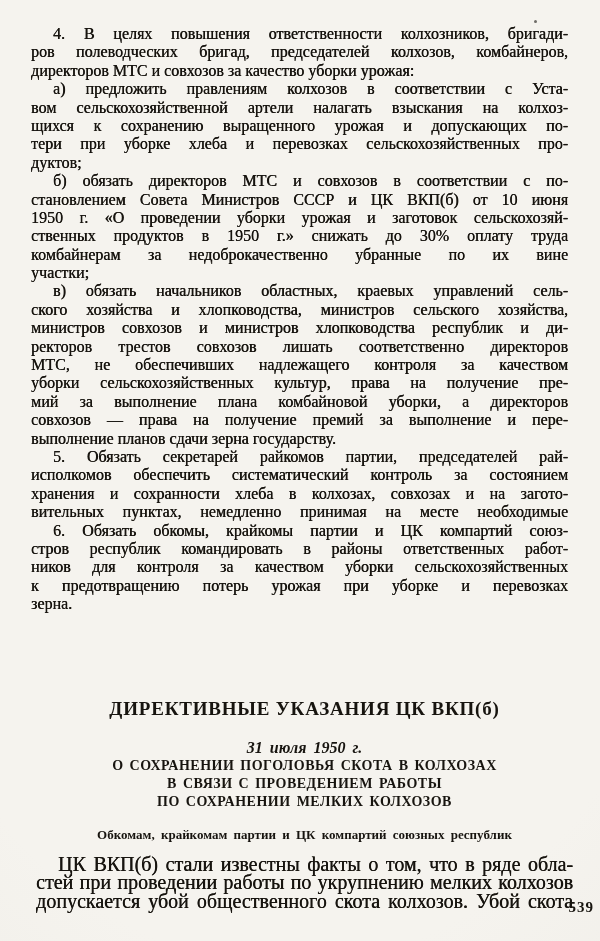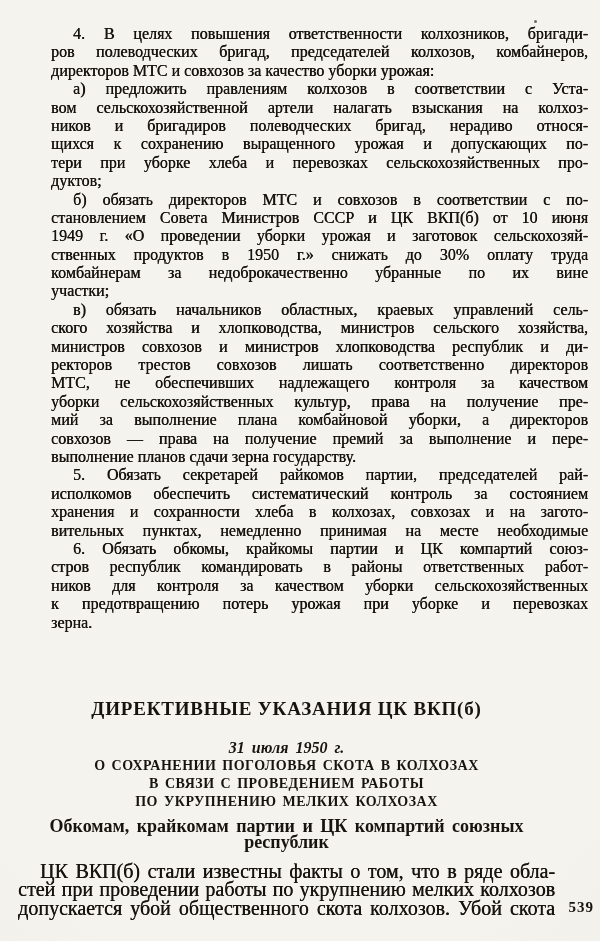--- a/index.html
+++ b/index.html
@@ -15,33 +15,32 @@
     background: radial-gradient(ellipse 130% 110% at 48% 42%, #f5f3ee 55%, #efede7 85%, #e9e6e0 100%);
     color: #17140f;
   }
   
   .text-body {
     position: absolute;
     left: 31px; width: 537px; top: 25px;
     font-size: 16px;
     line-height: 18.4px;
     text-shadow: 0.35px 0 0 currentColor; 
-    margin-left: 20px;
   }
   .jline {
     text-align: justify;
     text-align-last: justify;
     height: 18.4px;
   }
   .jline.first { text-indent: 22px; }
   .jline.plast { text-align-last: left; }
   
   .directive {
     position: absolute;
-    left: 18px; width: 537px; top: 699px;
+    left: 36px; width: 537px; top: 699px;
     text-align: center;
   }
   .d-title {
     font-size: 19px; line-height: 20px;
     font-weight: bold;
     letter-spacing: 0.8px;
     white-space: nowrap;
   }
   .d-date {
     margin-top: 20px;
@@ -49,22 +48,22 @@
     font-weight: bold; font-style: italic;
     word-spacing: 3px;
   }
   .d-sub {
     font-size: 14px; line-height: 18px;
     font-weight: bold;
     letter-spacing: 0.5px;
     word-spacing: 2px;
   }
   .d-addr {
-    margin-top: 7px;
-    font-size: 18px; line-height: 16px;
+    margin-top: 16px;
+    font-size: 13px; line-height: 16px;
     font-weight: bold;
     word-spacing: 3px;
   }
   .closing {
     margin-top: 12px;
     font-size: 20px;
     line-height: 18.4px;
     text-align: left;
     text-shadow: 0.35px 0 0 currentColor;
   }
@@ -94,29 +93,28 @@
 
   <div class="text-body">
       <div class="para">
         <div class="jline first">4. В целях повышения ответственности колхозников, бригади-</div>
         <div class="jline">ров полеводческих бригад, председателей колхозов, комбайнеров,</div>
         <div class="jline plast">директоров МТС и совхозов за качество уборки урожая:</div>
       </div>
       <div class="para">
         <div class="jline first">а) предложить правлениям колхозов в соответствии с Уста-</div>
         <div class="jline">вом сельскохозяйственной артели налагать взыскания на колхоз-</div>
-        <div class="jline">ников и бригадиров полеводческих бригад, нерадиво относя-</div>
         <div class="jline">щихся к сохранению выращенного урожая и допускающих по-</div>
         <div class="jline">тери при уборке хлеба и перевозках сельскохозяйственных про-</div>
         <div class="jline plast">дуктов;</div>
       </div>
       <div class="para">
         <div class="jline first">б) обязать директоров МТС и совхозов в соответствии с по-</div>
         <div class="jline">становлением Совета Министров СССР и ЦК ВКП(б) от 10 июня</div>
-        <div class="jline">1949 г. «О проведении уборки урожая и заготовок сельскохозяй-</div>
+        <div class="jline">1950 г. «О проведении уборки урожая и заготовок сельскохозяй-</div>
         <div class="jline">ственных продуктов в 1950 г.» снижать до 30% оплату труда</div>
         <div class="jline">комбайнерам за недоброкачественно убранные по их вине</div>
         <div class="jline plast">участки;</div>
       </div>
       <div class="para">
         <div class="jline first">в) обязать начальников областных, краевых управлений сель-</div>
         <div class="jline">ского хозяйства и хлопководства, министров сельского хозяйства,</div>
         <div class="jline">министров совхозов и министров хлопководства республик и ди-</div>
         <div class="jline">ректоров трестов совхозов лишать соответственно директоров</div>
         <div class="jline">МТС, не обеспечивших надлежащего контроля за качеством</div>
@@ -139,21 +137,21 @@
         <div class="jline plast">зерна.</div>
       </div>
     </div>
 
   <div class="directive">
     <div class="d-title">ДИРЕКТИВНЫЕ УКАЗАНИЯ ЦК ВКП(б)</div>
     <div class="d-date">31 июля 1950 г.</div>
     <div class="d-sub">
       <div>О СОХРАНЕНИИ ПОГОЛОВЬЯ СКОТА В КОЛХОЗАХ</div>
       <div>В СВЯЗИ С ПРОВЕДЕНИЕМ РАБОТЫ</div>
-      <div>ПО УКРУПНЕНИЮ МЕЛКИХ КОЛХОЗАХ</div>
+      <div>ПО СОХРАНЕНИИ МЕЛКИХ КОЛХОЗОВ</div>
     </div>
     <div class="d-addr">Обкомам, крайкомам партии и ЦК компартий союзных республик</div>
     <div class="closing">
         <div class="para">
           <div class="jline first">ЦК ВКП(б) стали известны факты о том, что в ряде обла-</div>
           <div class="jline">стей при проведении работы по укрупнению мелких колхозов</div>
           <div class="jline">допускается убой общественного скота колхозов. Убой скота</div>
         </div>
       </div>
   </div>

